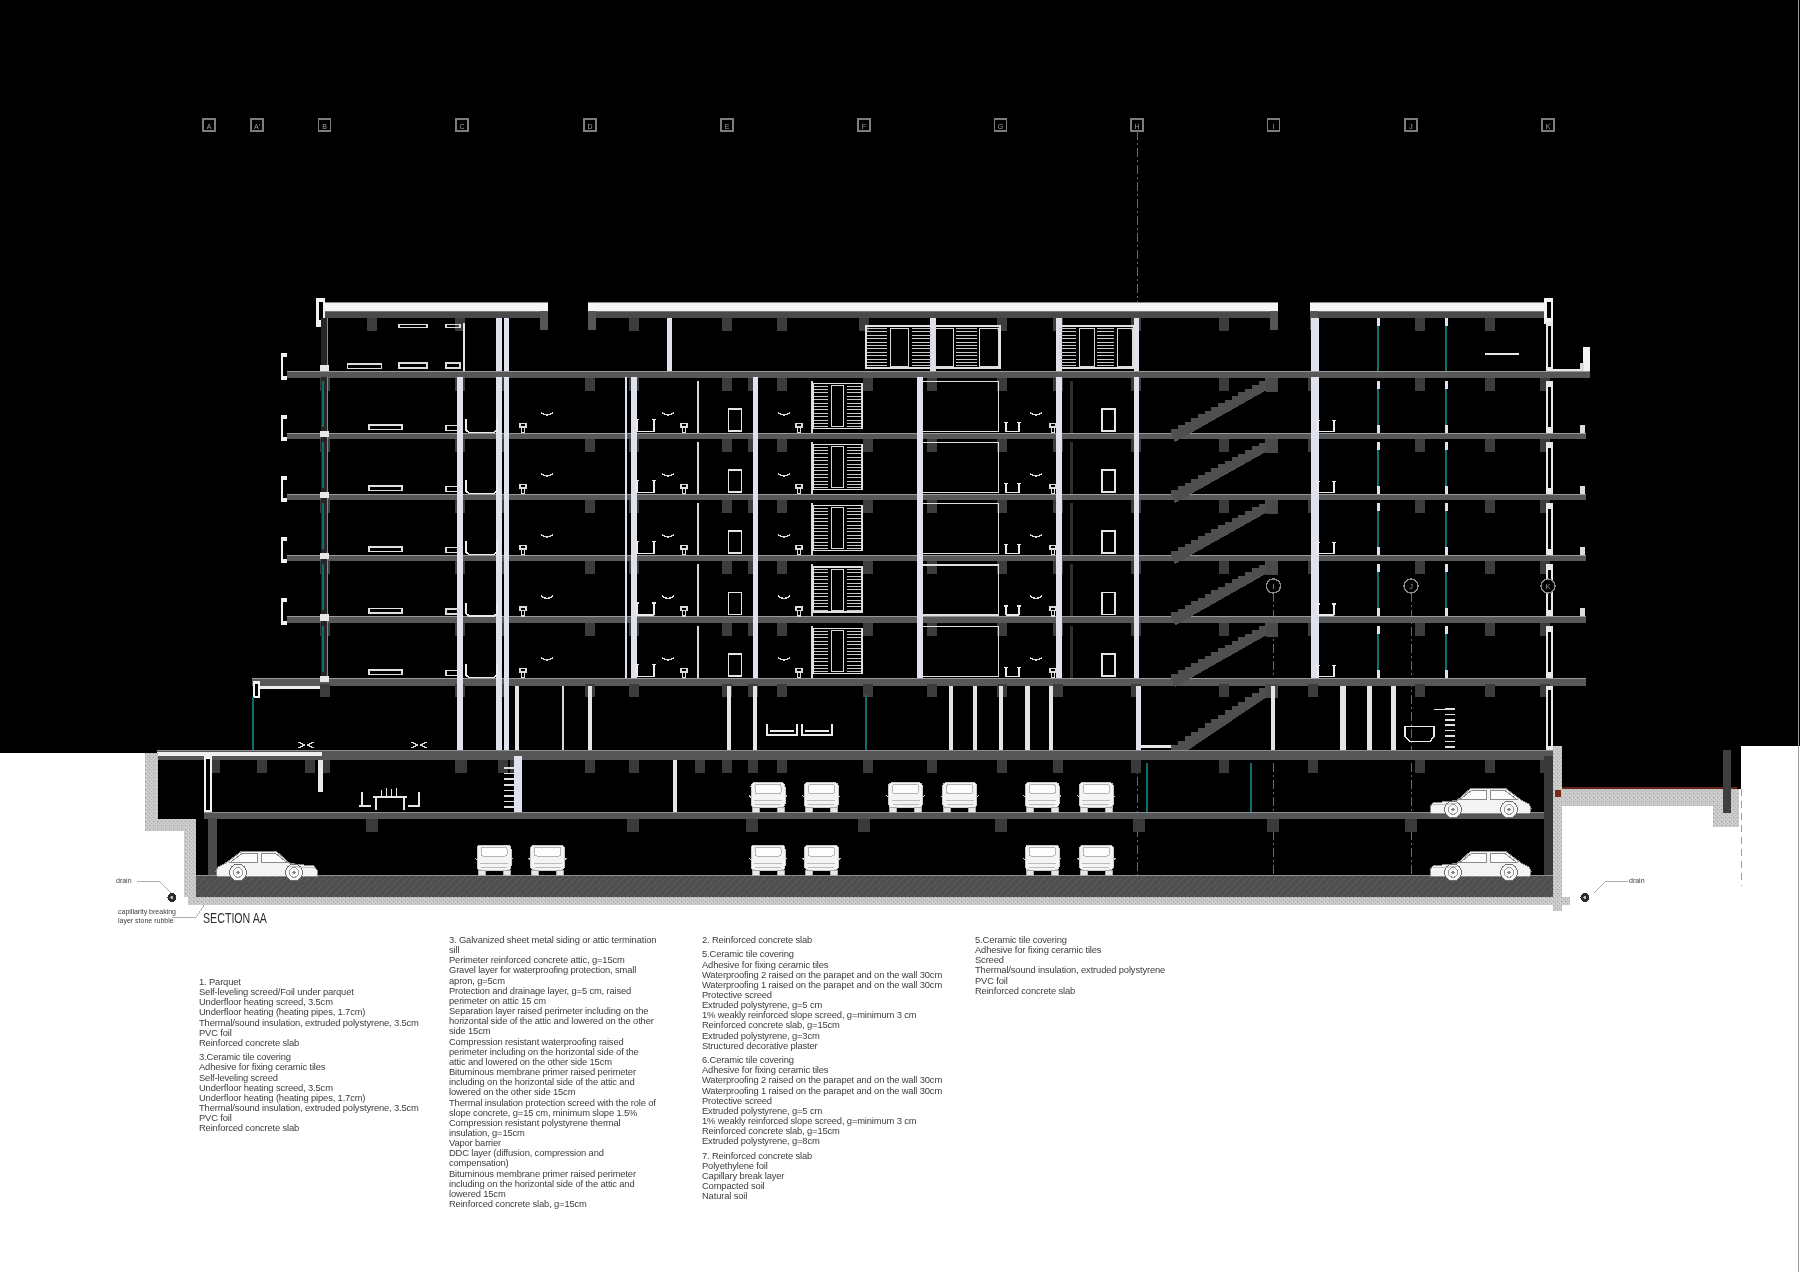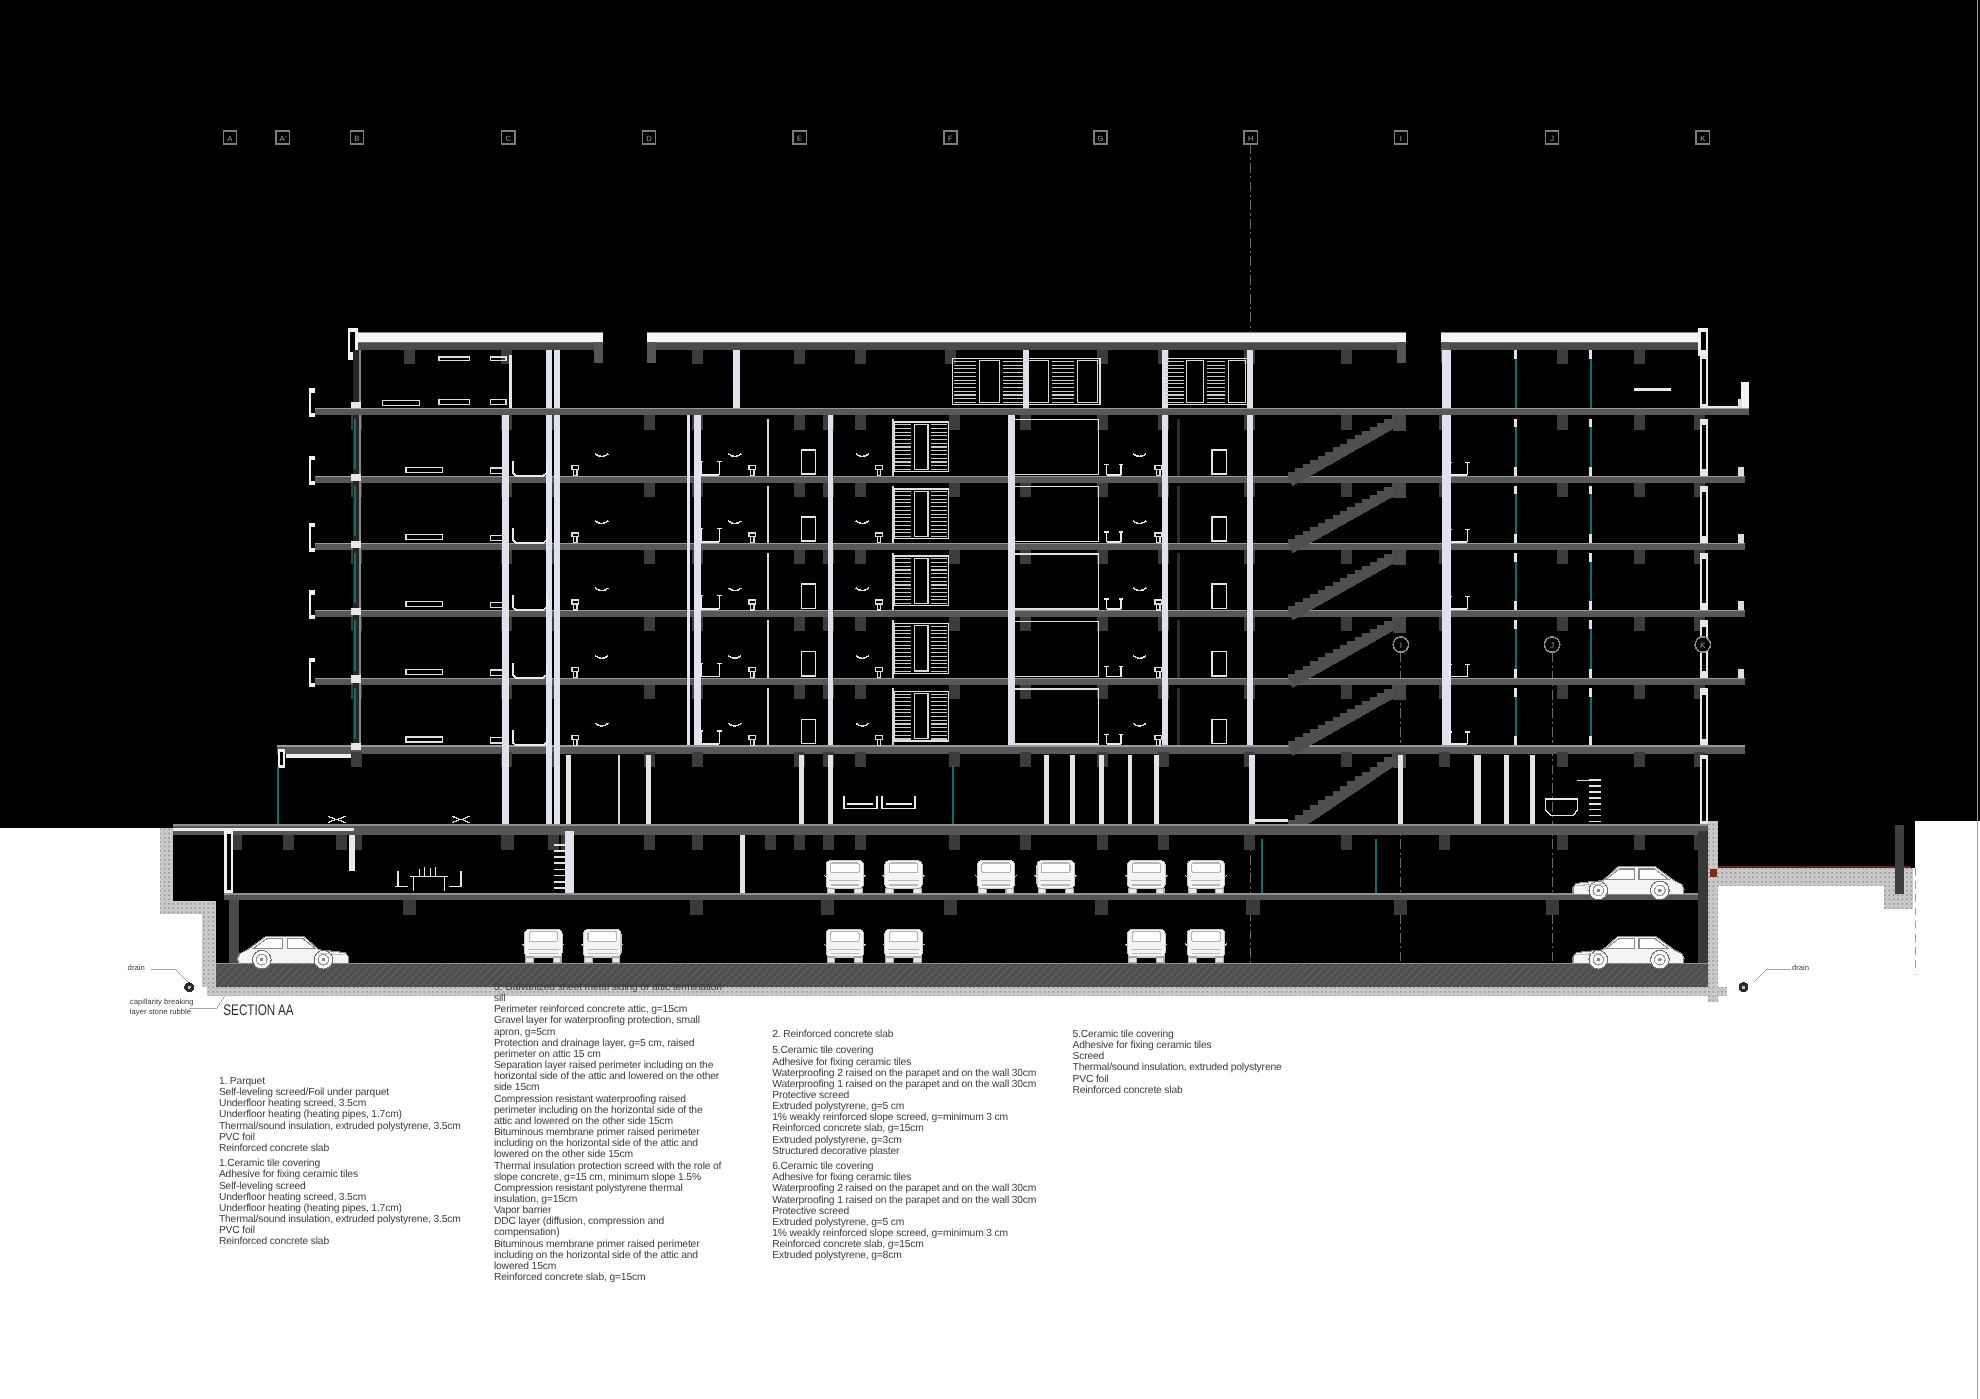--- a/index.html
+++ b/index.html
@@ -1172,29 +1172,29 @@
 <div class="txt" style="left:1629px;top:876px;font-size:7px;letter-spacing:0">drain</div>
 <div class="txt" style="left:118px;top:908px;font-size:7px;line-height:8.6px;letter-spacing:0">capillarity breaking
 layer stone rubble</div>
 <div class="txt" style="left:203px;top:913px;font-size:14px;letter-spacing:0;color:#2f2f2f;transform:scaleX(0.76);transform-origin:0 0">SECTION AA</div>
 <div class="txt" style="left:199px;top:977px"><div class="grp">1. Parquet
 Self-leveling screed/Foil under parquet
 Underfloor heating screed, 3.5cm
 Underfloor heating (heating pipes, 1.7cm)
 Thermal/sound insulation, extruded polystyrene, 3.5cm
 PVC foil
-Reinforced concrete slab</div><div class="grp">1.Ceramic tile covering
+Reinforced concrete slab</div><div class="grp">3.Ceramic tile covering
 Adhesive for fixing ceramic tiles
 Self-leveling screed
 Underfloor heating screed, 3.5cm
 Underfloor heating (heating pipes, 1.7cm)
 Thermal/sound insulation, extruded polystyrene, 3.5cm
 PVC foil
 Reinforced concrete slab</div></div>
-<div class="txt" style="left:449px;top:892px"><div class="grp">3. Galvanized sheet metal siding or attic termination
+<div class="txt" style="left:449px;top:935px"><div class="grp">3. Galvanized sheet metal siding or attic termination
 sill
 Perimeter reinforced concrete attic, g=15cm
 Gravel layer for waterproofing protection, small
 apron, g=5cm
 Protection and drainage layer, g=5 cm, raised
 perimeter on attic 15 cm
 Separation layer raised perimeter including on the
 horizontal side of the attic and lowered on the other
 side 15cm
 Compression resistant waterproofing raised
@@ -1224,19 +1224,23 @@
 Reinforced concrete slab, g=15cm
 Extruded polystyrene, g=3cm
 Structured decorative plaster</div><div class="grp">6.Ceramic tile covering
 Adhesive for fixing ceramic tiles
 Waterproofing 2 raised on the parapet and on the wall 30cm
 Waterproofing 1 raised on the parapet and on the wall 30cm
 Protective screed
 Extruded polystyrene, g=5 cm
 1% weakly reinforced slope screed, g=minimum 3 cm
 Reinforced concrete slab, g=15cm
-Extruded polystyrene, g=8cm</div></div>
+Extruded polystyrene, g=8cm</div><div class="grp">7. Reinforced concrete slab
+Polyethylene foil
+Capillary break layer
+Compacted soil
+Natural soil</div></div>
 <div class="txt" style="left:975px;top:935px"><div class="grp">5.Ceramic tile covering
 Adhesive for fixing ceramic tiles
 Screed
 Thermal/sound insulation, extruded polystyrene
 PVC foil
 Reinforced concrete slab</div></div>
 </div>
 </body></html>

